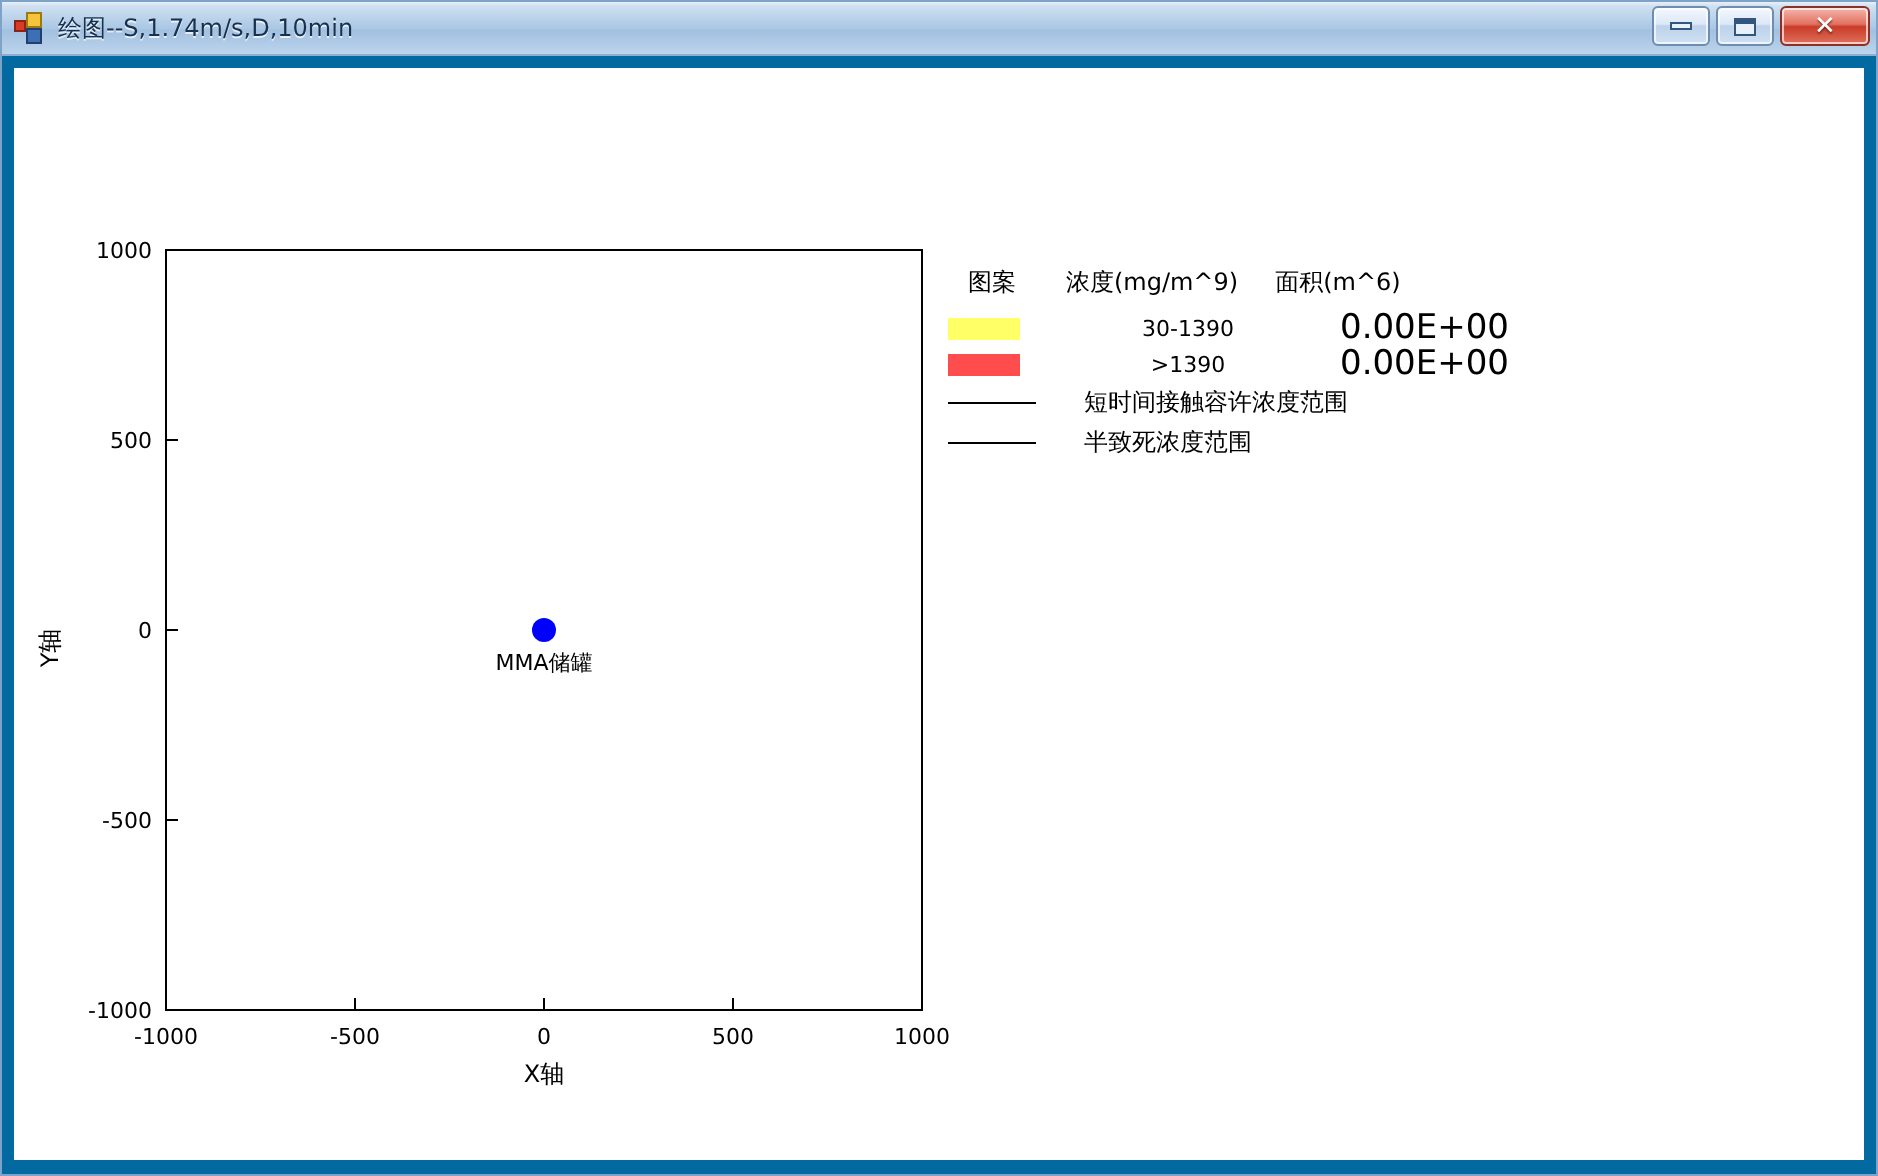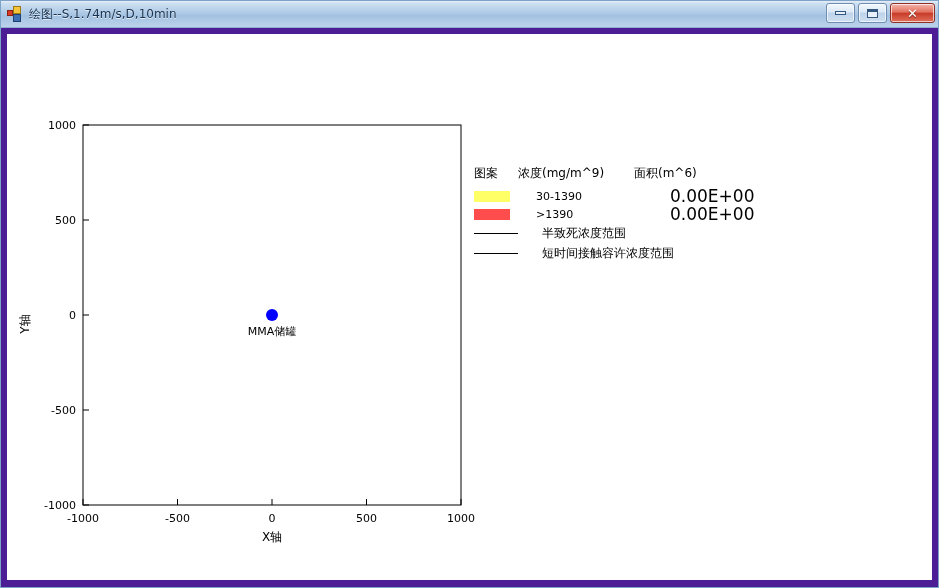--- a/index.html
+++ b/index.html
@@ -4,24 +4,24 @@
 <style>
   html,body{margin:0;padding:0;}
   body{
     width:939px;height:588px;
     background:#ffffff;
     font-family:"DejaVu Sans","Liberation Sans",sans-serif;
     overflow:hidden;
   }
   .window{
     position:absolute;left:0;top:0;width:939px;height:588px;
-    background:#4c1d95;
+    background:#0369a1;
     border:1px solid #7ea3c9;
     box-sizing:border-box;
-    display:flex;flex-direction:column;
+    display:flex;flex-direction:column;text-align:center;
   }
   
   .titlebar{
     height:27px;flex:0 0 27px;
     background:linear-gradient(to bottom,#e9f0f8 0%,#cfe0f1 8%,#a9c6e4 52%,#a2c0e0 54%,#bcd4ec 100%);
     border-bottom:1px solid #8fafd0;
     display:flex;align-items:center;
     position:relative;
     box-sizing:border-box;
   }
@@ -69,21 +69,21 @@
   .plot-svg{position:absolute;left:0;top:0;}
   
   .legend{
     position:absolute;left:467px;top:99px;
     color:#000;
   }
   .legend-head{
     display:flex;align-items:baseline;
     font-size:12px;white-space:nowrap;margin-bottom:5px;
   }
-  .lh-pat{width:44px;margin-top:32px;}
+  .lh-pat{width:44px;}
   .lh-conc{width:116px;}
   .lh-area{width:70px;}
   .legend-row{
     display:flex;align-items:center;
     font-size:11px;white-space:nowrap;height:18px;gap:18px;
   }
   .swatch{width:36px;height:11px;margin-right:8px;flex:0 0 36px;}
   .sw-yellow{background:#ffff66;}
   .sw-red{background:#ff4d4d;}
   .lbl-conc{width:116px;flex:0 0 116px;font-size:11px;}
@@ -184,27 +184,27 @@
         <div class="legend-row">
           <span class="swatch sw-red"></span>
           <span class="lbl-conc">&gt;1390</span>
           <span class="lbl-area">0.00E+00</span>
         </div>
 
         <div class="legend-row" style="height:20px;">
           <span class="line-sample">
               <span></span>
             </span>
-          <span class="legend-text">半致死浓度范围</span>
+          <span class="legend-text">短时间接触容许浓度范围</span>
         </div>
 
         <div class="legend-row" style="height:20px;">
           <span class="line-sample">
               <span></span>
             </span>
-          <span class="legend-text">短时间接触容许浓度范围</span>
+          <span class="legend-text">半致死浓度范围</span>
         </div>
 
       </div>
 
     </div>
   </div>
 </div>
 
 </body></html>

